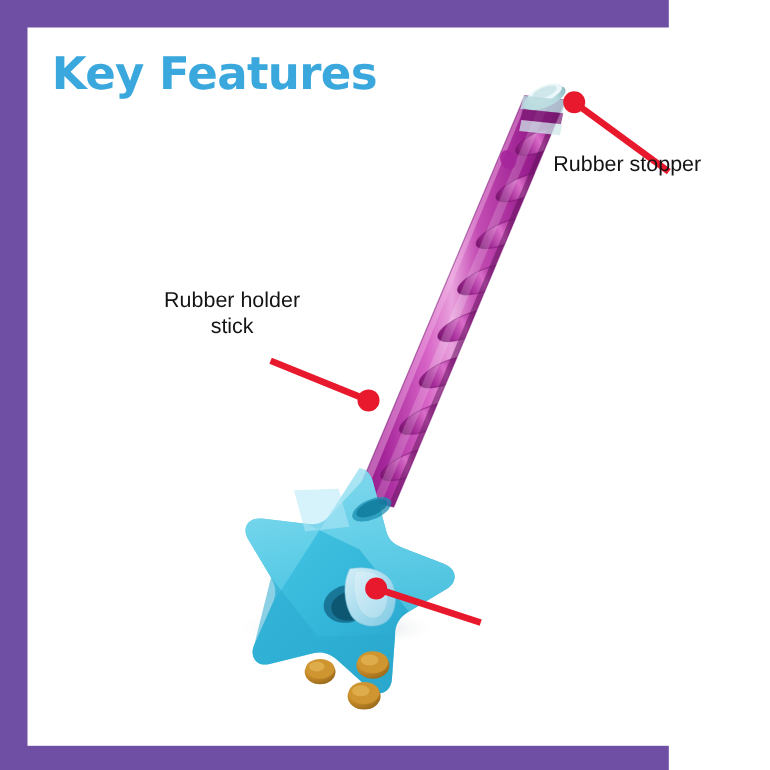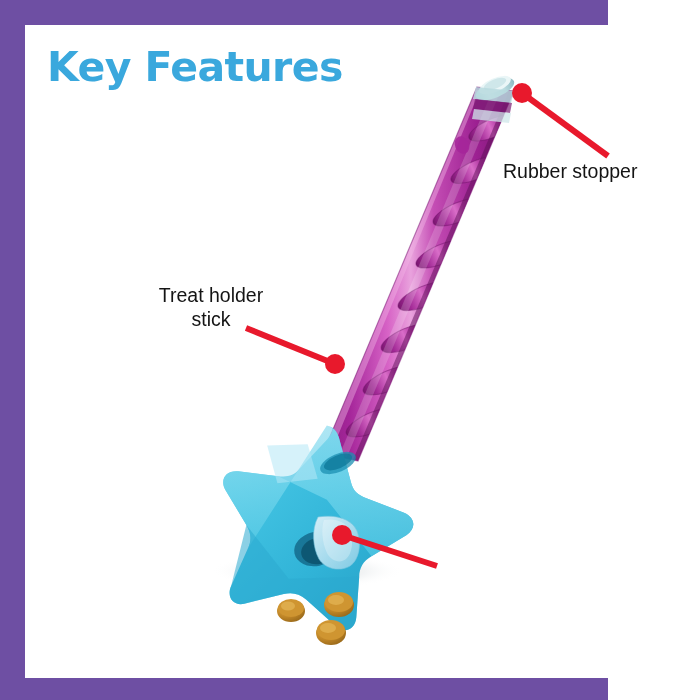--- a/index.html
+++ b/index.html
@@ -56,21 +56,20 @@
   #stage svg { display: block; }
 
   
   .callout-label {
     position: absolute;
     color: #141414;
     font-size: 19.5px;
     line-height: 24px;
     font-family: "Liberation Sans", sans-serif;
     white-space: pre-line;
-    margin-top: 22px;
   }
   #label-rubber-stopper {
     left: 478px;
     top: 112px;
     text-align: left;
   }
   #label-treat-holder-stick {
     left: 86px;
     top: 236px;
     width: 200px;
@@ -287,18 +286,18 @@
           <g>
             <line x1="317" y1="510" x2="412" y2="541" stroke="#e8192c" stroke-width="6" stroke-linecap="butt"></line>
             <circle cx="317" cy="510" r="10" fill="#e8192c"></circle>
           </g>
         </g>
       </svg>
     </div>
 
     <div class="callout-label" id="label-rubber-stopper">Rubber stopper</div>
 
-    <div class="callout-label" id="label-treat-holder-stick">Treat holder
+    <div class="callout-label" id="label-treat-holder-stick">Rubber holder
 stick</div>
 
 
   </div>
 </div>
 
 </body></html>

